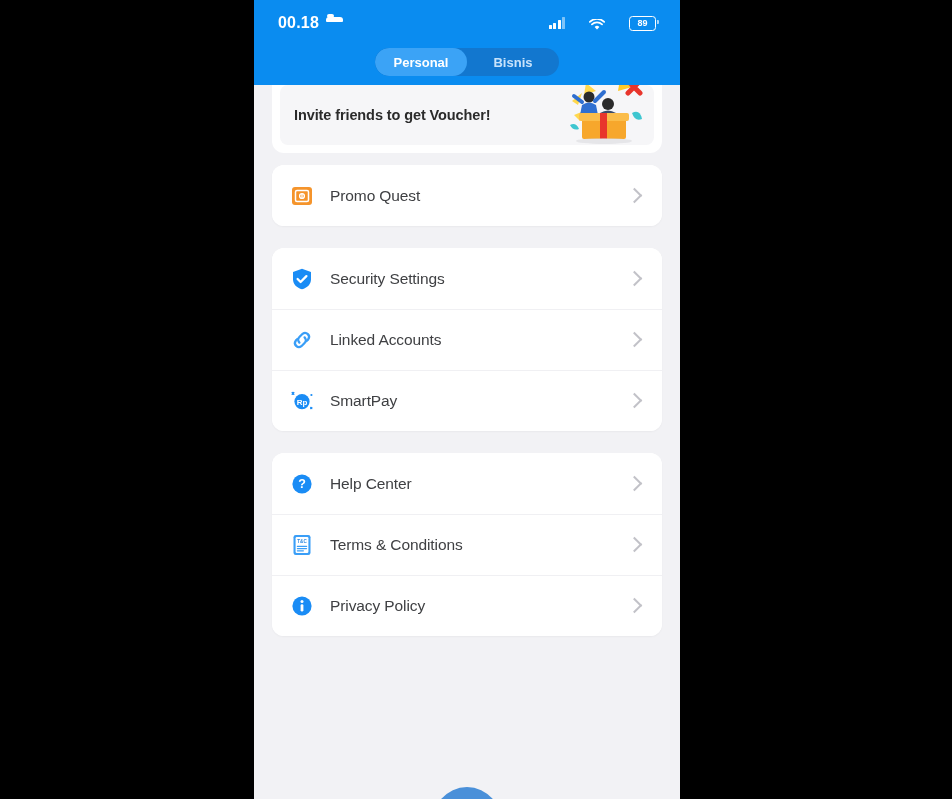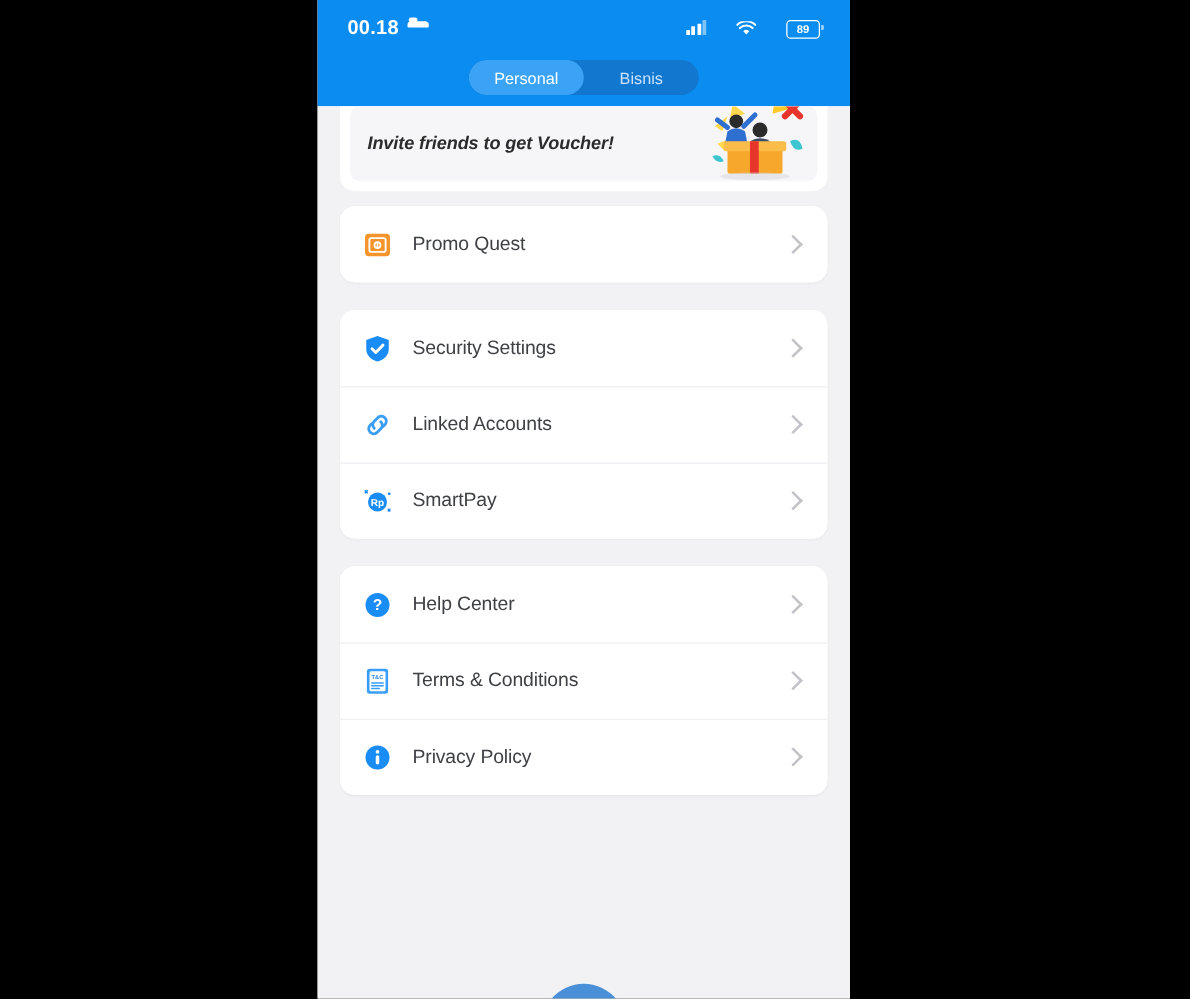--- a/index.html
+++ b/index.html
@@ -80,21 +80,21 @@
     content: "";
     position: absolute;
     left: 1px; top: 0px;
     width: 7px; height: 4px;
     background: #ffffff;
     border-radius: 2px;
   }
 
   .status-right {
     display: flex;
-    align-items: flex-start;
+    align-items: center;
     gap: 24px;
   }
 
   .signal {
     display: flex;
     align-items: flex-end;
     gap: 1.5px;
     height: 12px;
   }
   .signal i {
@@ -154,21 +154,21 @@
     width: 184px;
     height: 28px;
     overflow: hidden;
   }
   .seg-btn {
     flex: 1;
     display: flex;
     align-items: center;
     justify-content: center;
     font-size: 13px;
-    font-weight: normal;
+    font-weight: bold;
     color: #c8e3fb;
     border-radius: 16px;
     cursor: pointer;
   }
   .seg-btn.active {
     background: #3ba3f6;
     color: #ffffff;
   }
 
   
@@ -193,21 +193,20 @@
   
   .banner-card {
     margin: 0 18px;
     background: #ffffff;
     border-radius: 0 0 12px 12px;
     height: 68px;
     position: relative;
     display: flex;
     align-items: center;
     overflow: hidden;
-    font-style: italic;
   }
   .banner-inner {
     background: #f6f6f8;
     margin: 0 8px;
     width: 100%;
     height: 60px;
     border-radius: 8px;
     display: flex;
     align-items: center;
     position: relative;

